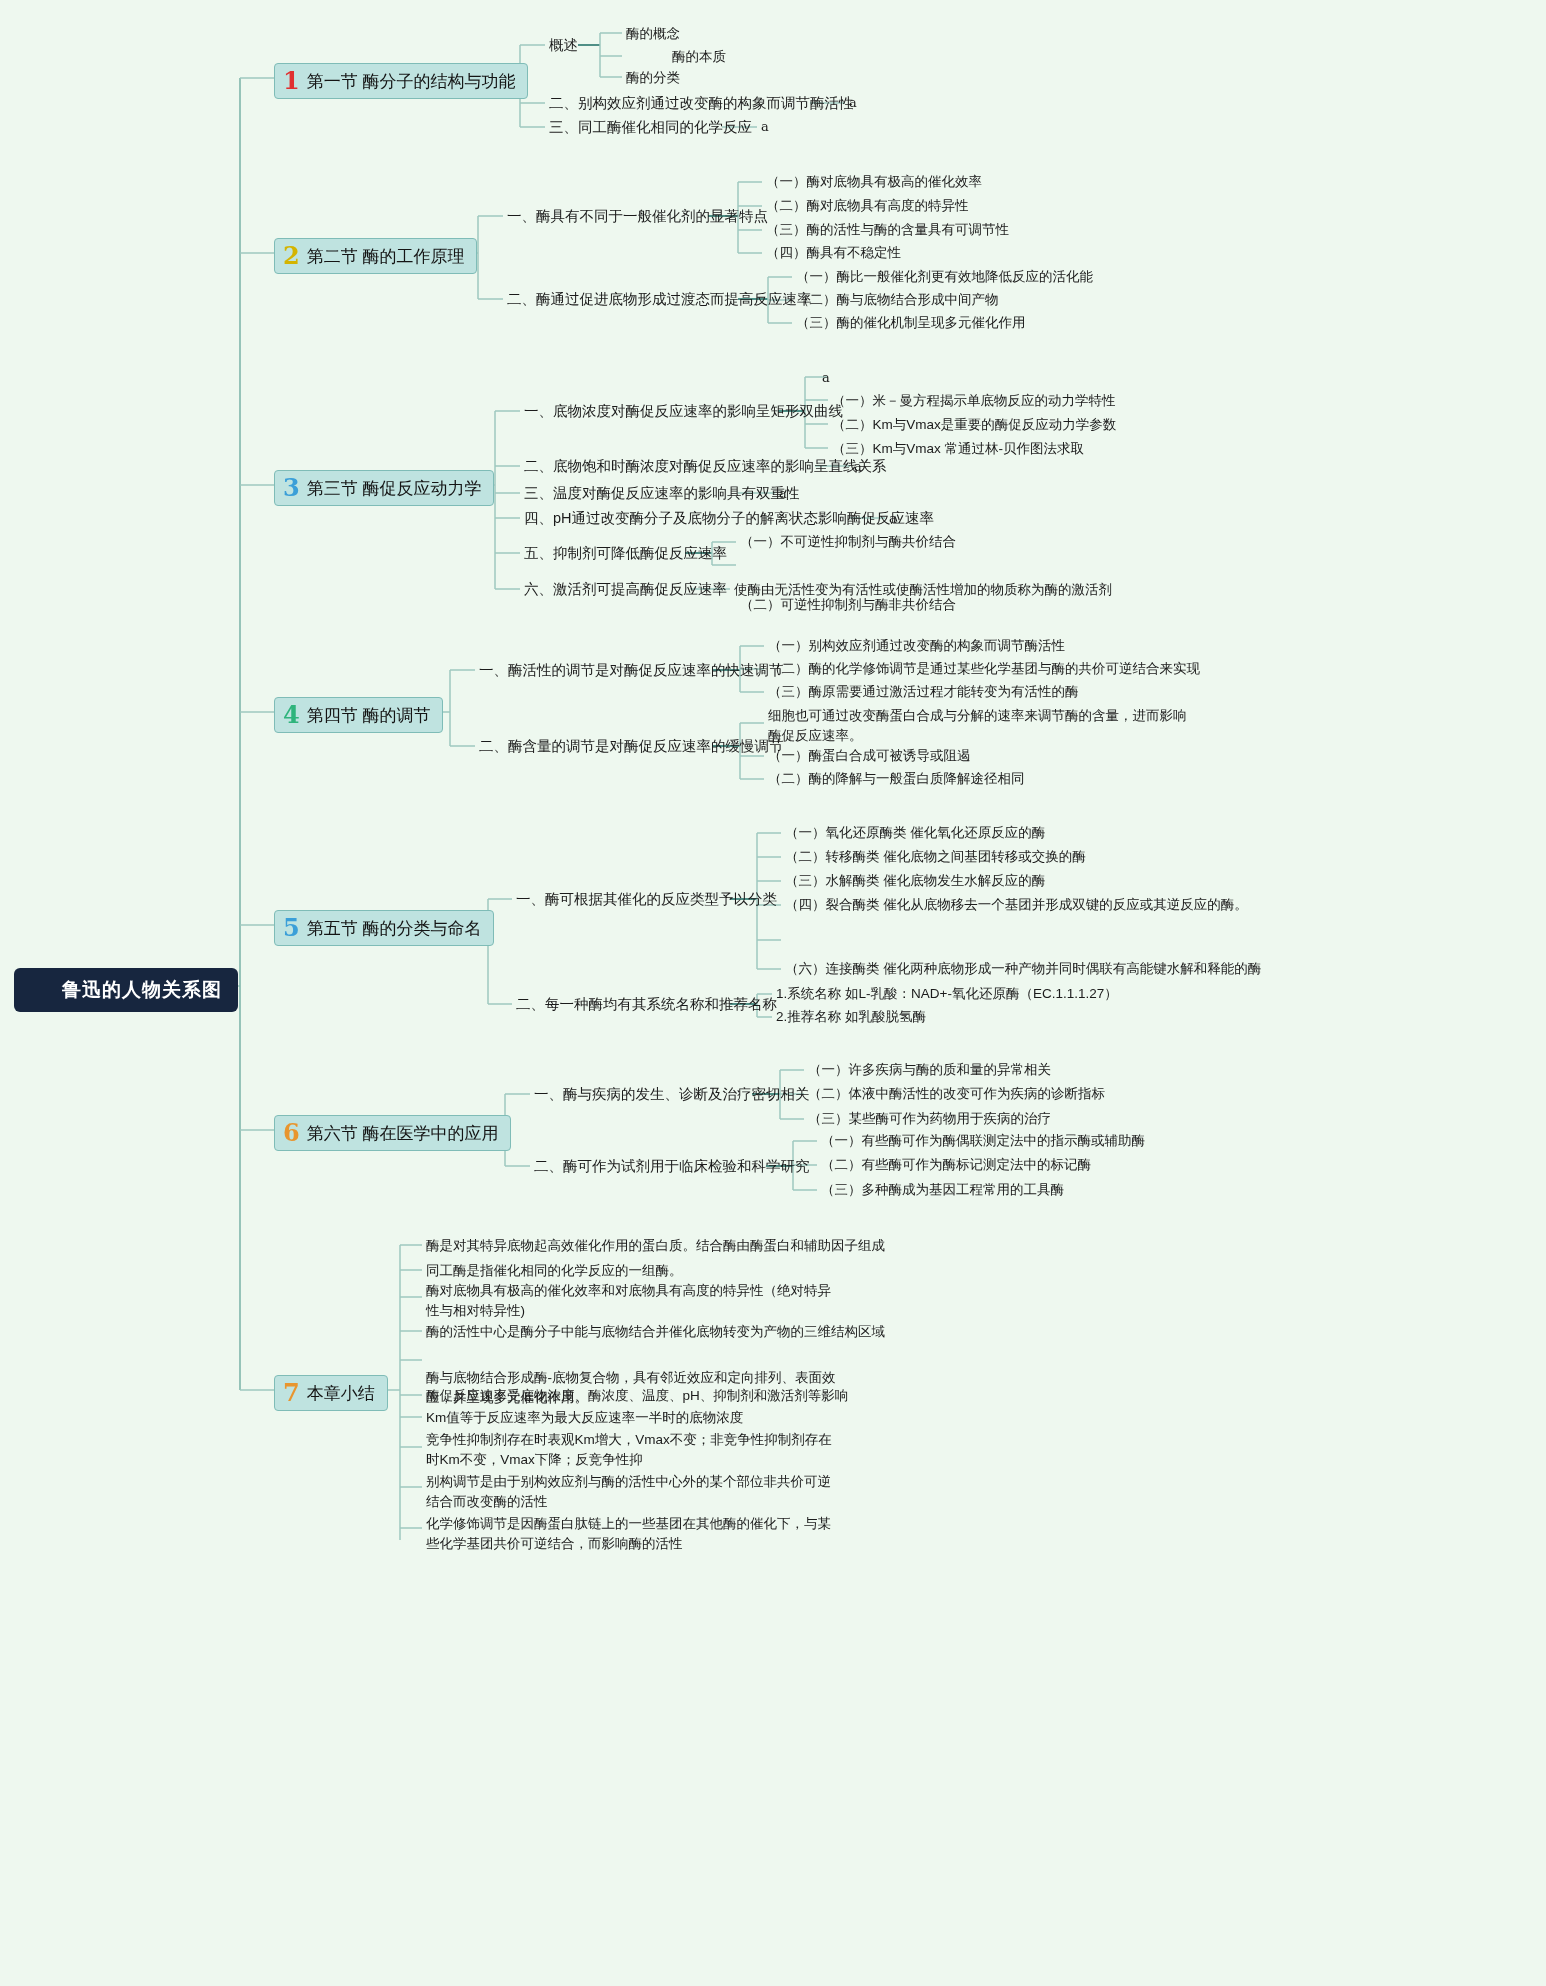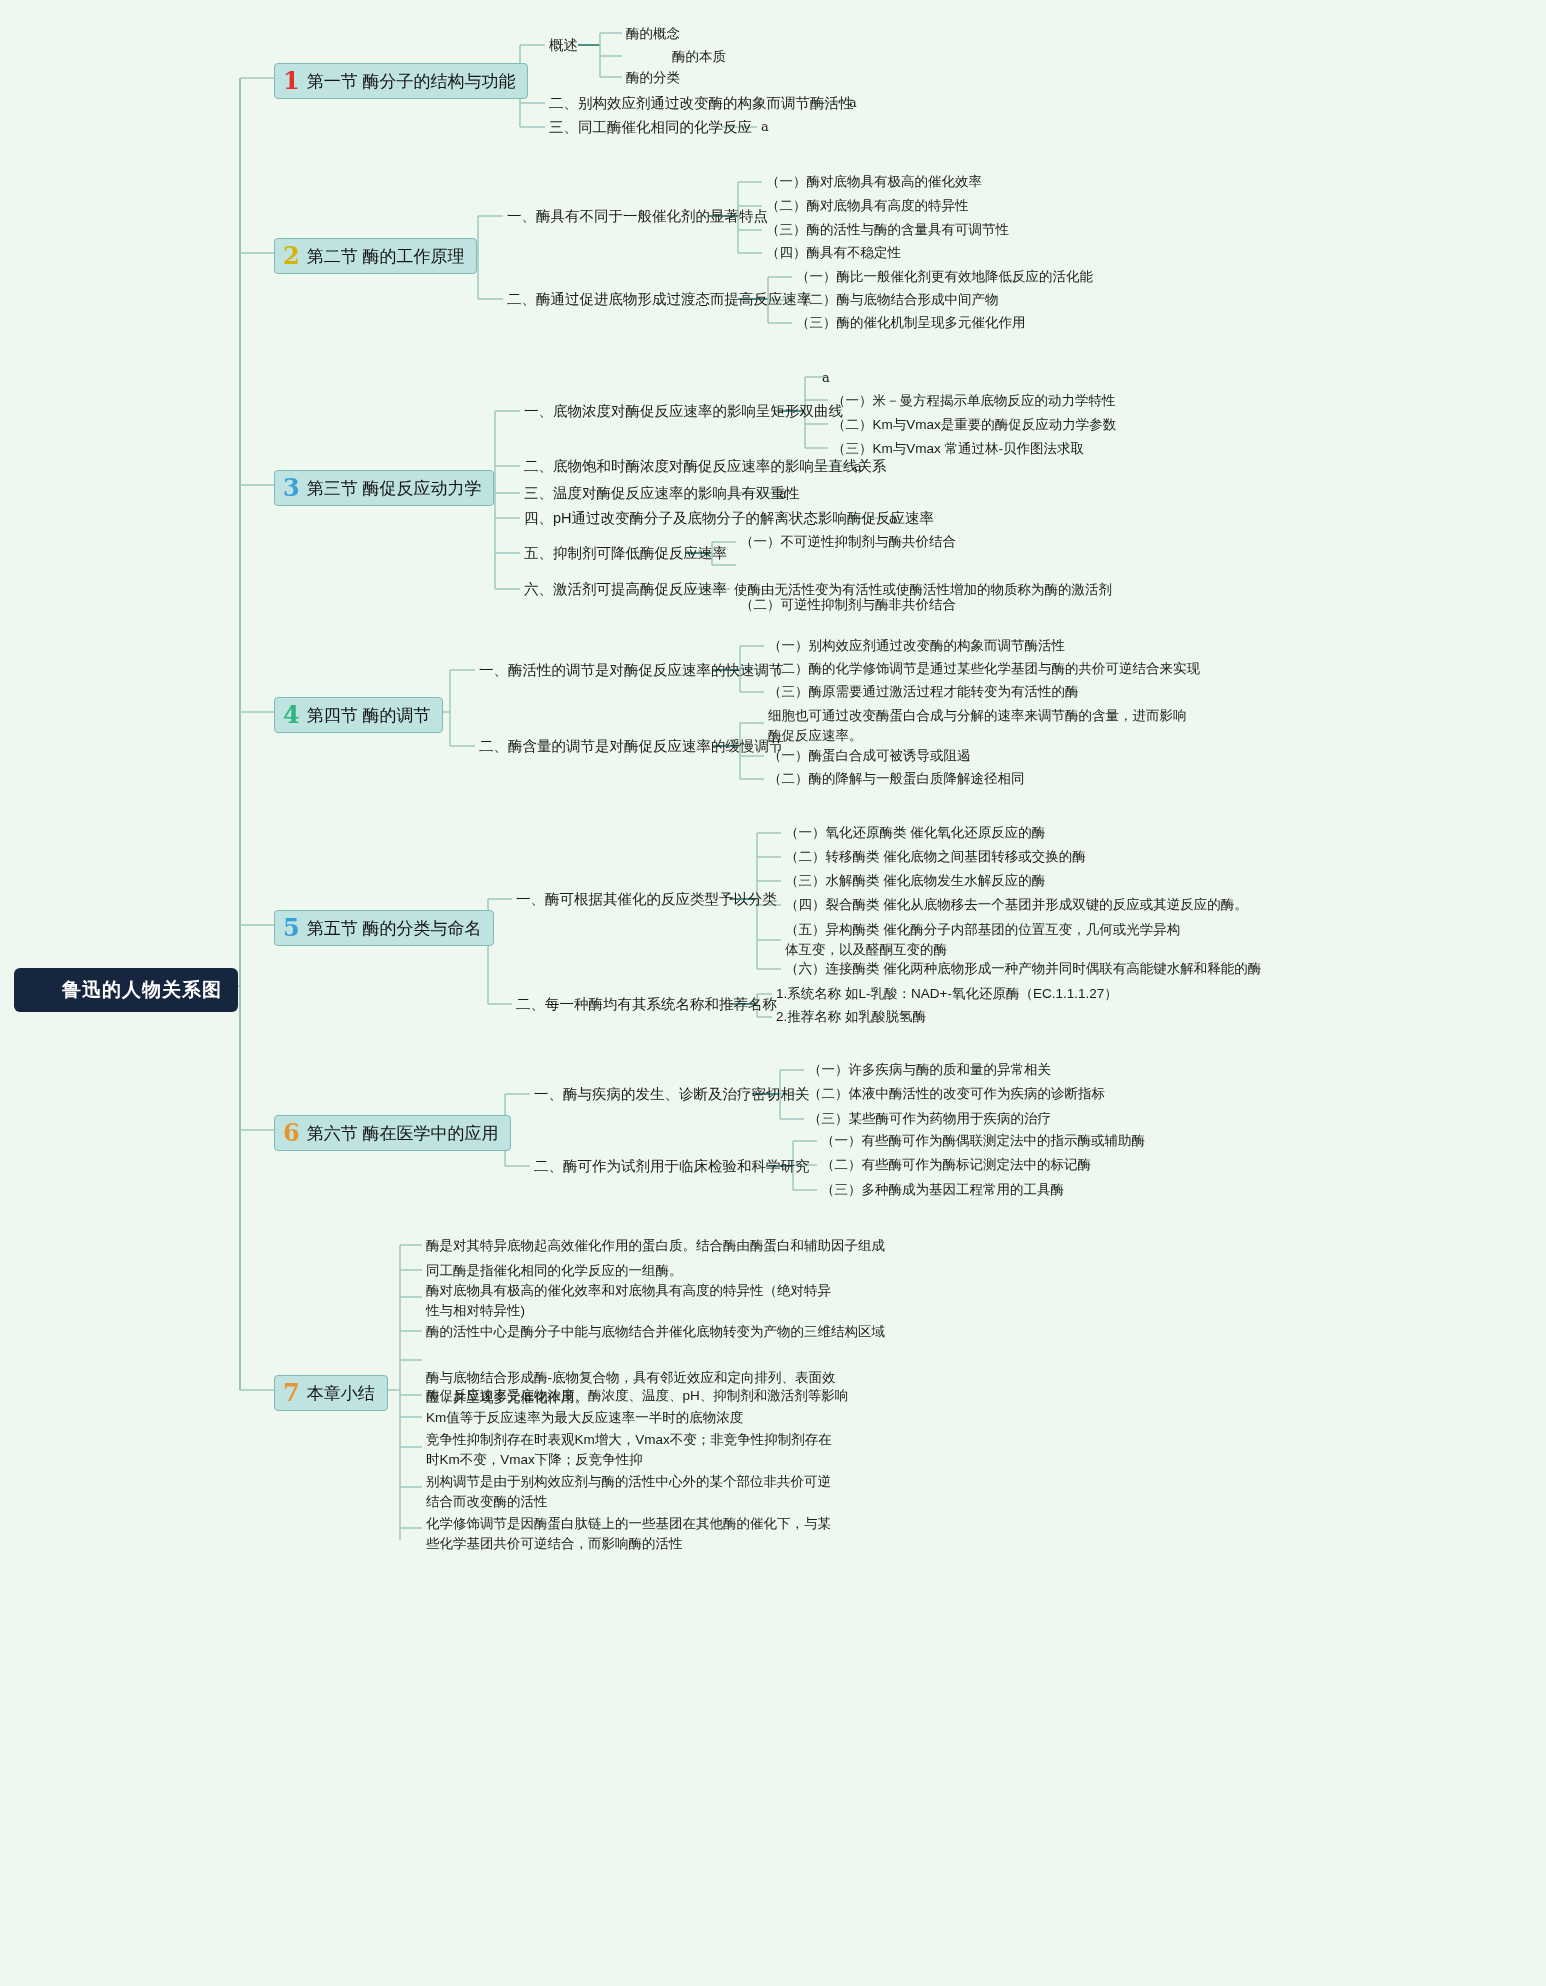--- a/index.html
+++ b/index.html
@@ -255,21 +255,20 @@
 
   <div class="node section" style="left:274px;top:910px;">
     <span class="num" style="color:#3b9fd8;">5</span>
     <span>第五节 酶的分类与命名</span>
   </div>
   <div class="node t2" style="left:516px;top:890px;">一、酶可根据其催化的反应类型予以分类</div>
   <div class="node t3" style="left:785px;top:824px;">（一）氧化还原酶类 催化氧化还原反应的酶</div>
   <div class="node t3" style="left:785px;top:848px;">（二）转移酶类 催化底物之间基团转移或交换的酶</div>
   <div class="node t3" style="left:785px;top:872px;">（三）水解酶类 催化底物发生水解反应的酶</div>
   <div class="node t3" style="left:785px;top:896px;">（四）裂合酶类 催化从底物移去一个基团并形成双键的反应或其逆反应的酶。</div>
-  <div class="node t3w" style="left:785px;top:920px;width:400px;line-height:1.45;">（五）异构酶类 催化酶分子内部基团的位置互变，几何或光学异构体互变，以及醛酮互变的酶</div>
   <div class="node t3" style="left:785px;top:960px;">（六）连接酶类 催化两种底物形成一种产物并同时偶联有高能键水解和释能的酶</div>
   <div class="node t2" style="left:516px;top:995px;">二、每一种酶均有其系统名称和推荐名称</div>
   <div class="node t3" style="left:776px;top:985px;">1.系统名称 如L-乳酸：NAD+-氧化还原酶（EC.1.1.1.27）</div>
   <div class="node t3" style="left:776px;top:1008px;">2.推荐名称 如乳酸脱氢酶</div>
 
   <div class="node section" style="left:274px;top:1115px;">
     <span class="num" style="color:#e8952e;">6</span>
     <span>第六节 酶在医学中的应用</span>
   </div>
   <div class="node t2" style="left:534px;top:1085px;">一、酶与疾病的发生、诊断及治疗密切相关</div>

